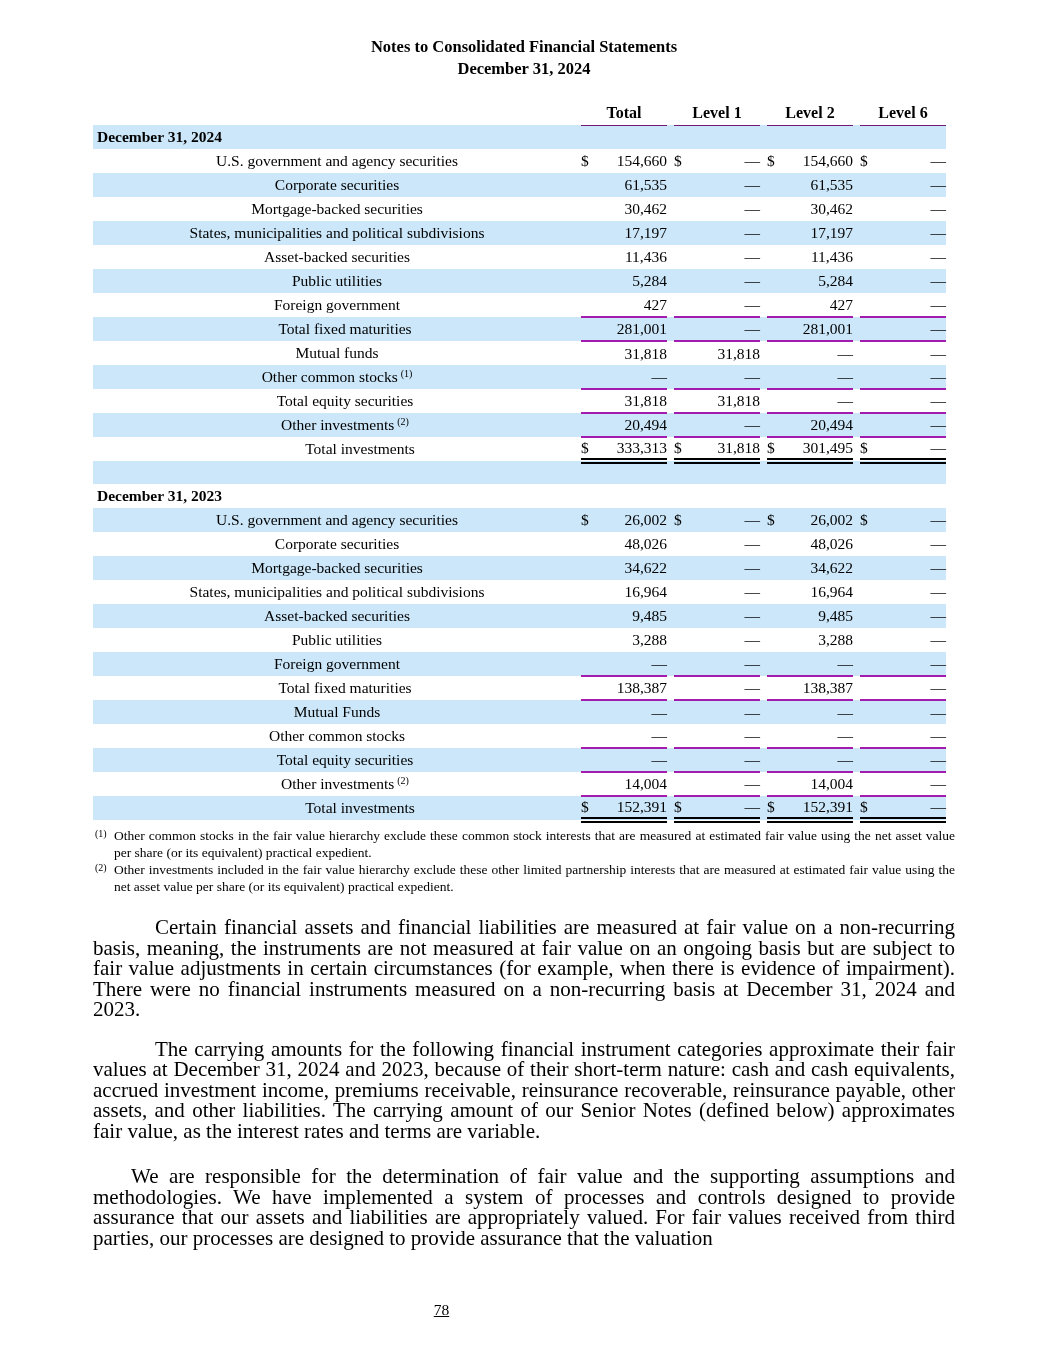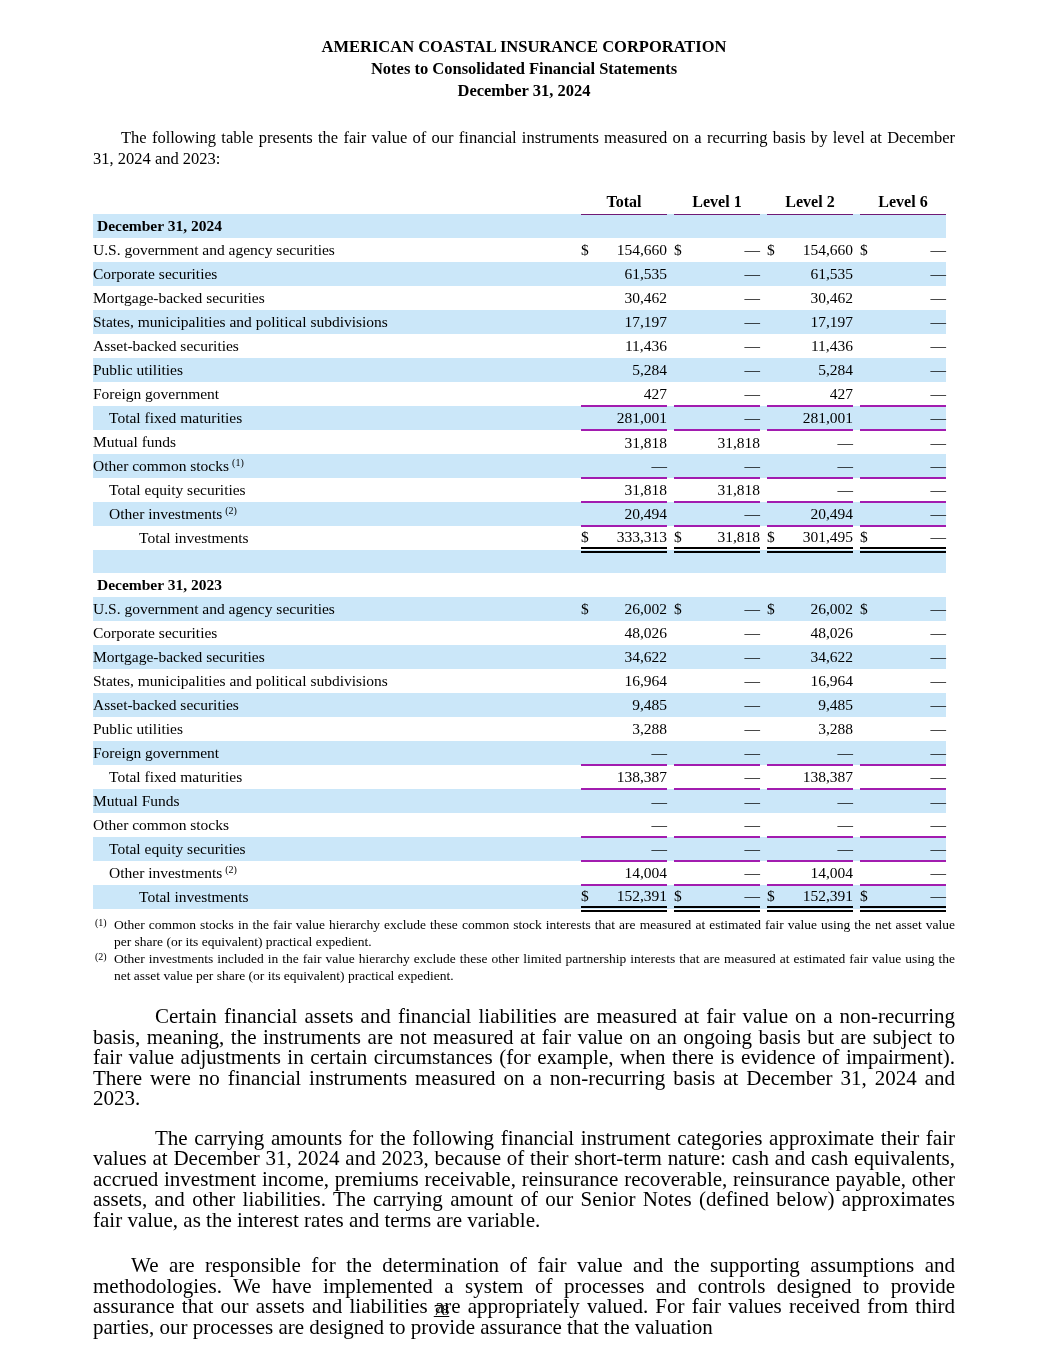--- a/index.html
+++ b/index.html
@@ -32,21 +32,21 @@
     border-collapse: collapse;
     table-layout: fixed;
     font-size: 15.5px;
   }
   table.fv col.c-label { width: 488px; }
   table.fv col.c-val { width: 86px; }
   table.fv col.c-sp { width: 7px; }
   table.fv th, table.fv td { vertical-align: middle; height: 24px; padding: 0; }
   thead th { font-weight: bold; text-align: center; font-size: 16px; height: 21px; }
   thead th.val { border-bottom: 1px solid #701a75; }
-  td.label { text-align: left; padding-left: 4px; white-space: nowrap; overflow: hidden; }
+  td.label { text-align: center; padding-left: 4px; white-space: nowrap; overflow: hidden; }
   td.label.indent1 { padding-left: 16px; }
   td.label.indent2 { padding-left: 46px; }
   tr.shaded td { background: var(--shade, #cbe7f9); }
   tr.section-title td { font-weight: bold; padding-left: 4px; }
   td.val { text-align: right; padding-right: 9px; padding-left: 6px; white-space: nowrap; }
   td.val .d { float: left; }
   td.val.rule-bottom { border-bottom: 2px solid #a21caf; }
   td.val.rule-double { border-bottom: 6px double #000; }
   tr.spacer td { height: 23px; }
   sup.fn-ref { font-size: 10px; vertical-align: 5px; margin-left: 3px; }
@@ -64,26 +64,24 @@
   .bodytext p.p1 { margin-top: 19px; text-indent: 62px; }
   .bodytext p.p2 { margin-top: 25px; text-indent: 38px; }
   .page-number { position: absolute; top: 1301px; left: 0; width: 883px; text-align: center; font-size: 15.5px; text-decoration: underline; }
 </style>
 </head>
 <body>
 
 <div class="page">
 
   <div class="doc-header">
-    <div>AMERICAN COASTAL INSURANCE CORPORATION</div>
     <div>Notes to Consolidated Financial Statements</div>
     <div>December 31, 2024</div>
   </div>
 
-  <p class="intro">The following table presents the fair value of our financial instruments measured on a recurring basis by level at December 31, 2024 and 2023:</p>
 
   <table class="fv">
     <colgroup>
       <col class="c-label">
       <col class="c-val">
         <col class="c-sp">
       <col class="c-val">
         <col class="c-sp">
       <col class="c-val">
         <col class="c-sp">

